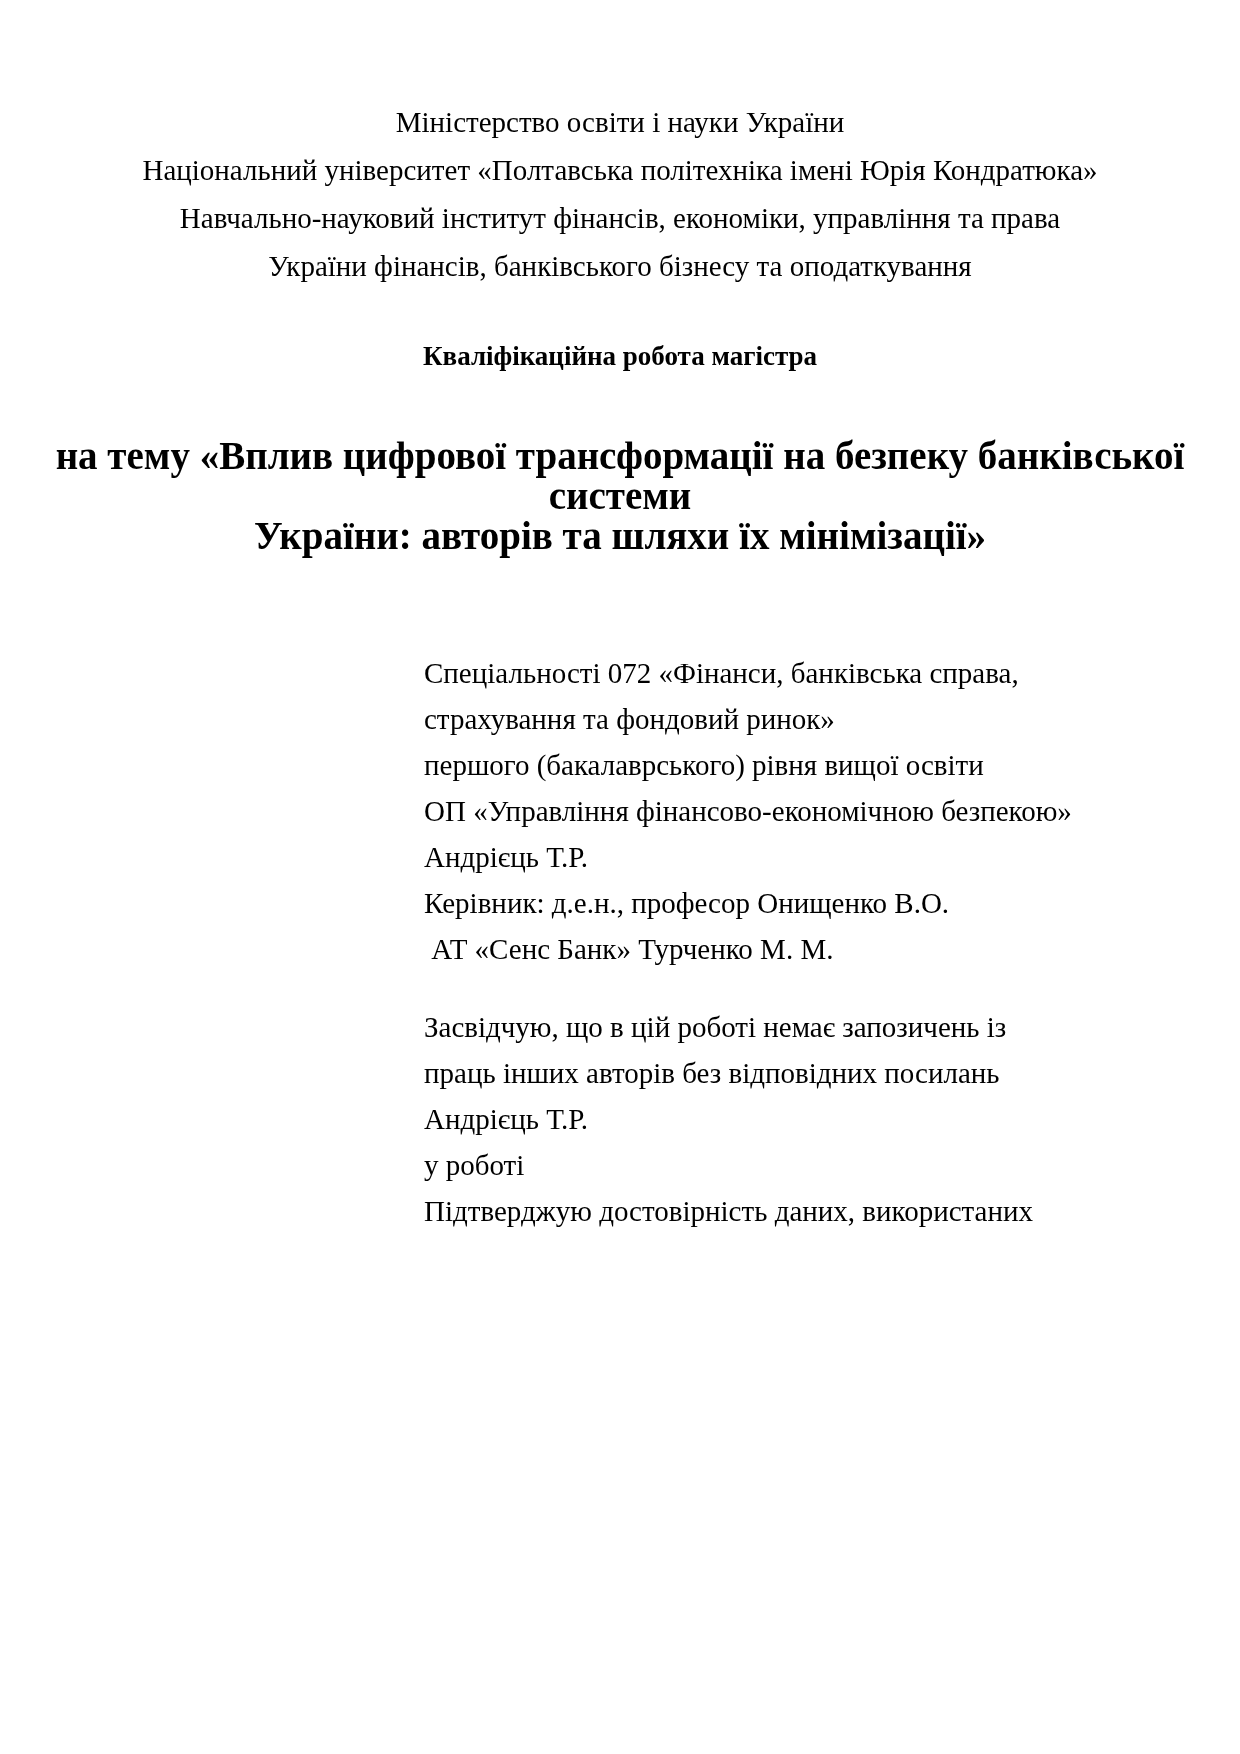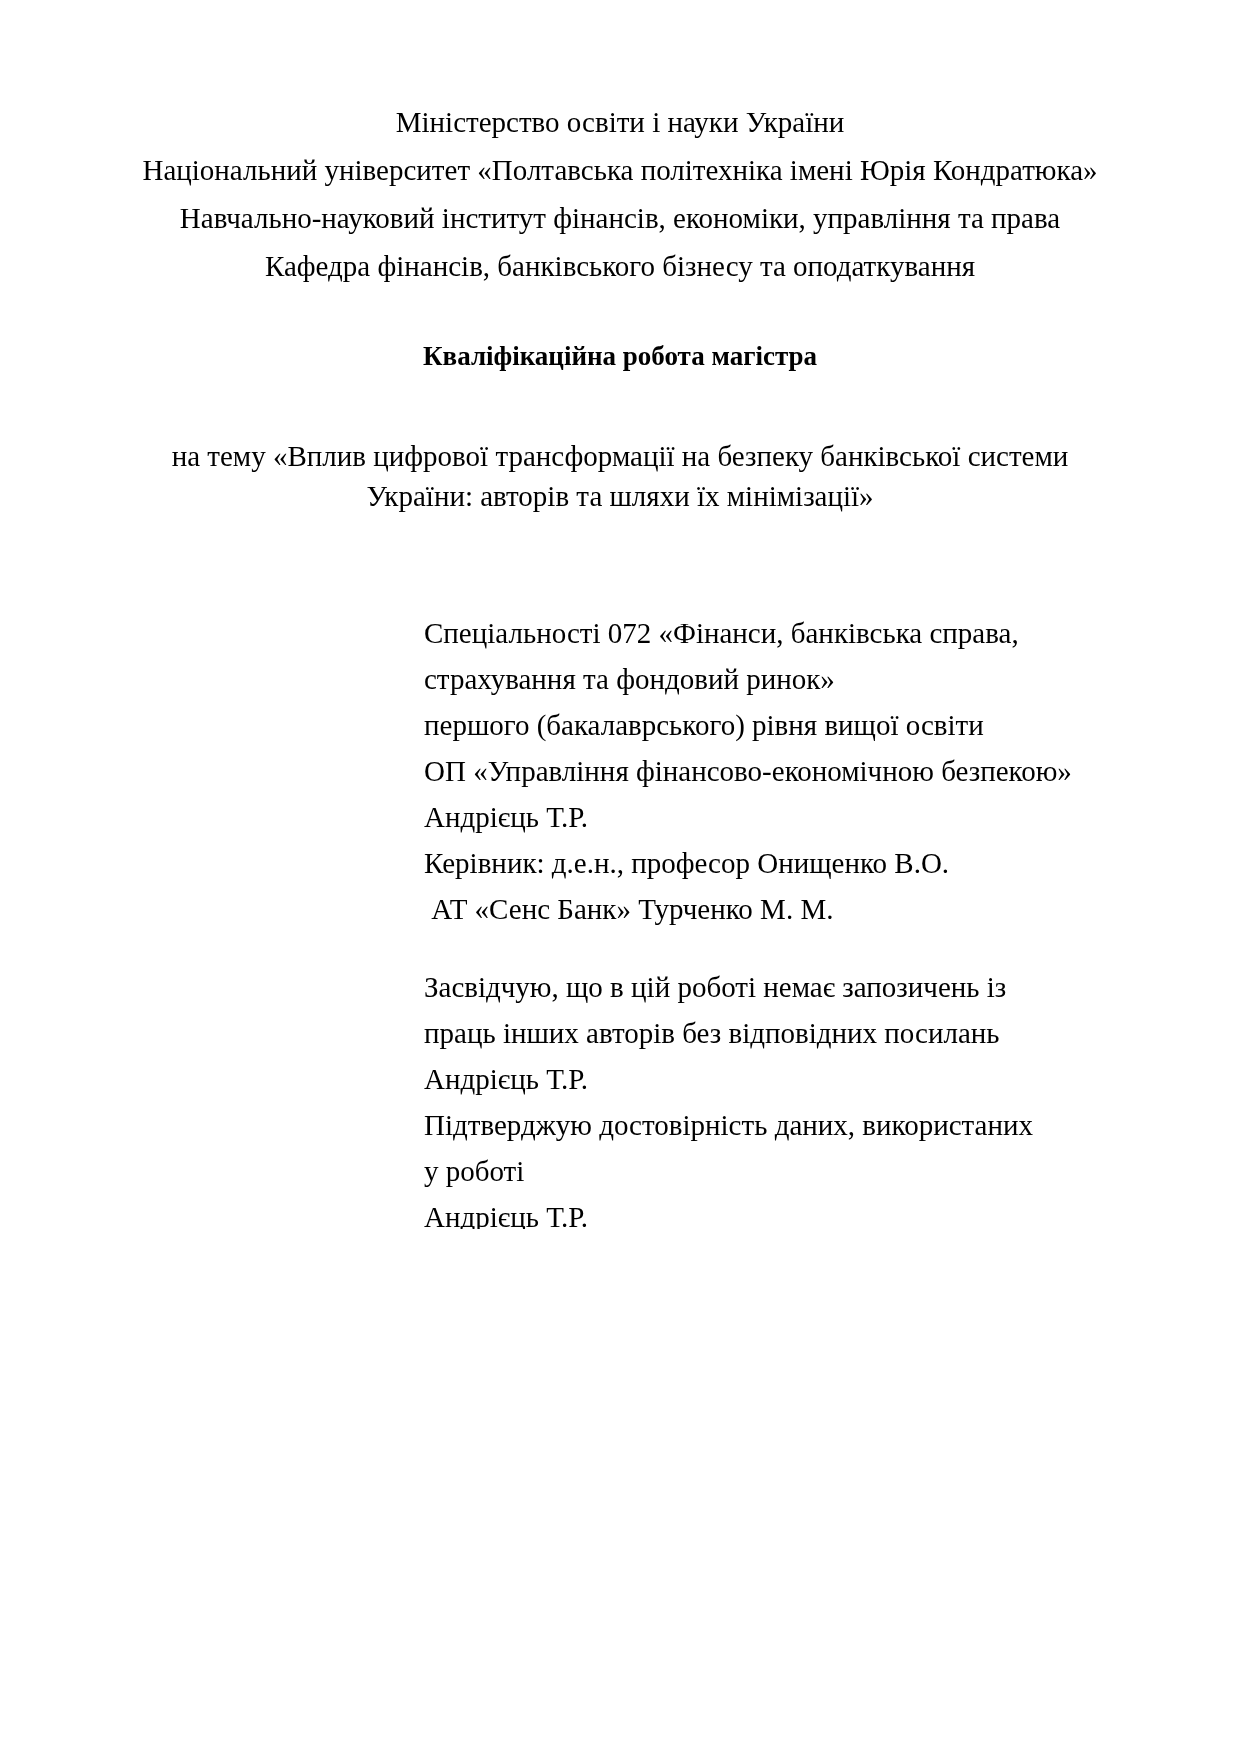--- a/index.html
+++ b/index.html
@@ -32,22 +32,22 @@
   .work-title {
     margin-top: 42px;
     text-align: center;
     font-weight: bold;
     font-size: 27px;
     line-height: 48px;
   }
   .topic-block {
     margin-top: 56px;
     text-align: center;
-    font-weight: normal;
-    font-size: 29px;
+    font-weight: bold;
+    font-size: 39px;
   }
   .topic-block .line {
     line-height: 40px;
   }
   .attribution-block {
     margin-top: 94px;
     margin-left: 424px;
     margin-right: 40px;
     text-align: left;
   }
@@ -73,21 +73,21 @@
 </style>
 </head>
 <body>
 
 <div class="page">
 
   <div class="header-block">
     <div class="line">Міністерство освіти і науки України</div>
     <div class="line">Національний університет «Полтавська політехніка імені Юрія Кондратюка»</div>
     <div class="line">Навчально-науковий інститут фінансів, економіки, управління та права</div>
-    <div class="line">Кафедра фінансів, банківського бізнесу та оподаткування</div>
+    <div class="line">України фінансів, банківського бізнесу та оподаткування</div>
   </div>
 
   <div class="work-title">Кваліфікаційна робота магістра</div>
 
   <div class="topic-block">
     <div class="line">на тему «Вплив цифрової трансформації на безпеку банківської системи</div>
     <div class="line">України: авторів та шляхи їх мінімізації»</div>
   </div>
 
   <div class="attribution-block">
@@ -97,20 +97,20 @@
     <div class="line">ОП «Управління фінансово-економічною безпекою»</div>
     <div class="line">Андрієць Т.Р.</div>
     <div class="line">Керівник: д.е.н., професор Онищенко В.О.</div>
     <div class="line"> АТ «Сенс Банк» Турченко М. М.</div>
   </div>
 
   <div class="declaration-block">
     <div class="line">Засвідчую, що в цій роботі немає запозичень із</div>
     <div class="line">праць інших авторів без відповідних посилань</div>
     <div class="line">Андрієць Т.Р.</div>
+    <div class="line">у роботі</div>
     <div class="line">Підтверджую достовірність даних, використаних</div>
-    <div class="line">у роботі</div>
     <div class="line">Андрієць Т.Р.</div>
   </div>
 
   <div class="footer-line">Полтава, 2025 року</div>
 
 </div>
 
 </body></html>

